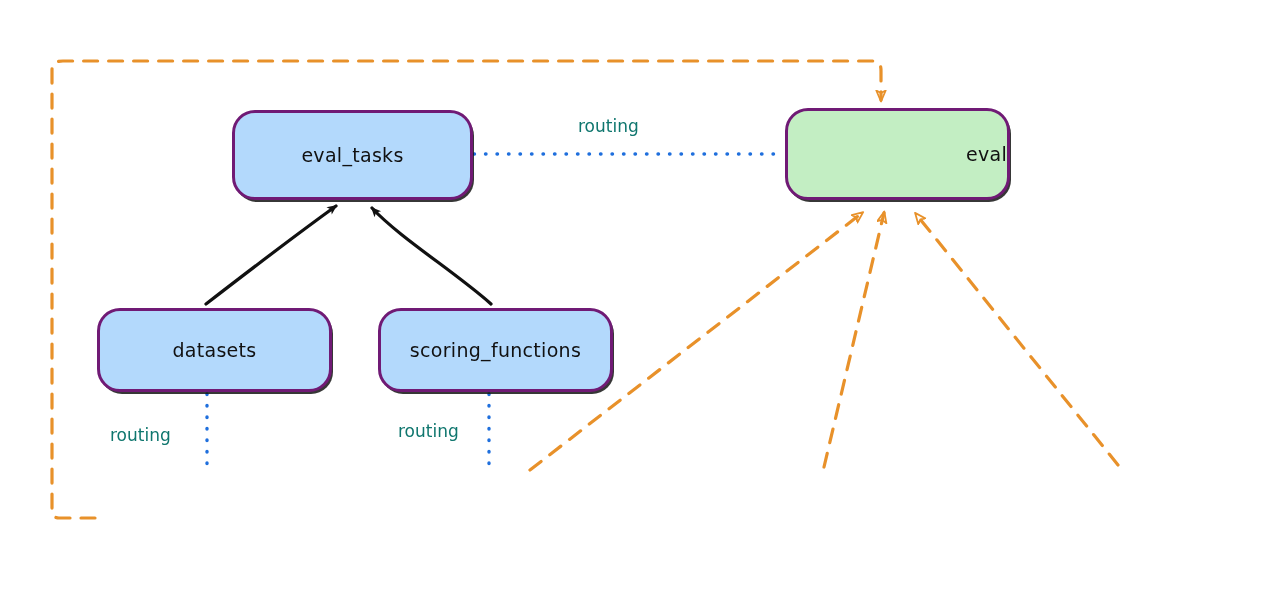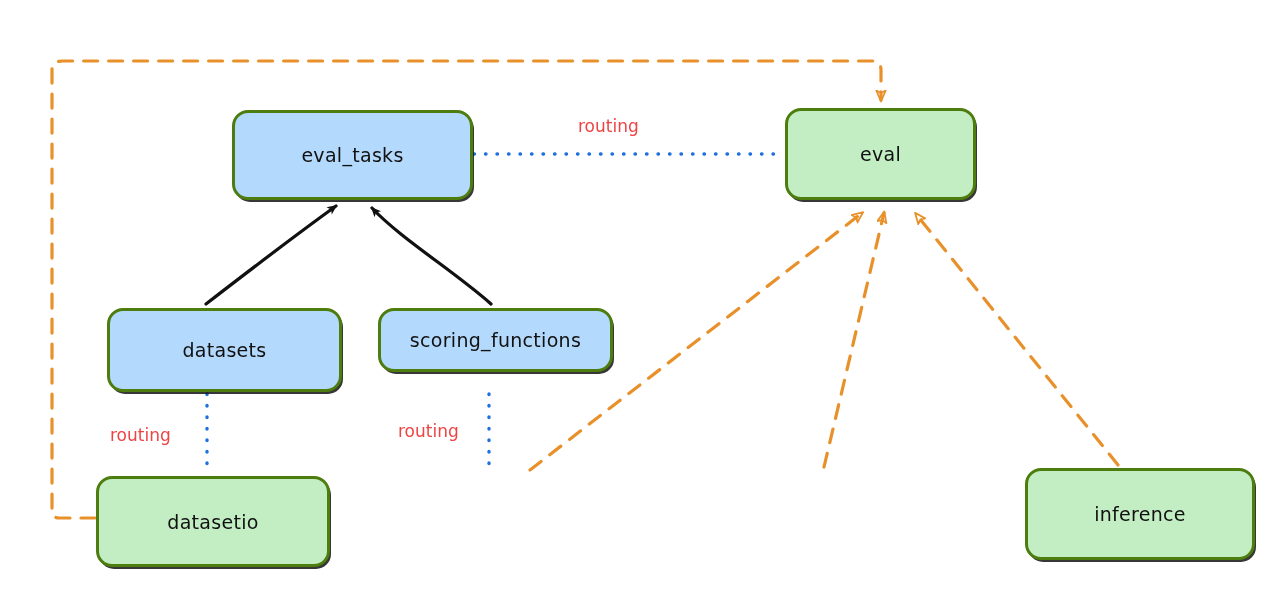--- a/index.html
+++ b/index.html
@@ -1,27 +1,27 @@
 <!DOCTYPE html>
 <html><head>
 <meta charset="utf-8">
 <style>
   html,body{margin:0;padding:0;background:#ffffff;}
   body{width:1280px;height:596px;overflow:hidden;
        font-family:"DejaVu Sans",sans-serif;}
   #canvas{position:relative;width:1280px;height:596px;background:#ffffff;}
   svg.layer{position:absolute;left:0;top:0;width:1280px;height:596px;}
   .node{position:absolute;display:flex;align-items:center;justify-content:center;
-        box-sizing:border-box;border:3px solid #4d7c0f;border-radius:16px;
+        box-sizing:border-box;border:3px solid #701a75;border-radius:23px;
         font-size:19px;color:#111111;letter-spacing:.3px;
         font-family:"DejaVu Sans",sans-serif;text-align:center;
         box-shadow:2px 3px 0 -1px rgba(20,20,20,.85);}
   .node.blue{background:#b3d9fc;}
   .node.green{background:#c3eec3;}
-  .edge-label{position:absolute;color:#ef4444;font-size:17px;
+  .edge-label{position:absolute;color:#0f766e;font-size:17px;
               font-family:"DejaVu Sans",sans-serif;white-space:nowrap;}
 </style>
 </head>
 <body>
 
 <div id="canvas">
 
   <svg class="layer" viewBox="0 0 1280 596" xmlns="http://www.w3.org/2000/svg">
     <defs>
       <marker id="arrow-black" markerWidth="12" markerHeight="12" refX="9" refY="5" orient="auto" markerUnits="userSpaceOnUse">
@@ -64,35 +64,29 @@
   </svg>
 
   <div class="edge-label" style="left:578px;top:116px;">routing</div>
   <div class="edge-label" style="left:110px;top:425px;">routing</div>
   <div class="edge-label" style="left:398px;top:421px;">routing</div>
 
   <div class="node blue" style="left:232px;top:110px;width:241px;height:90px;">
     <span>eval_tasks</span>
   </div>
 
-  <div class="node green" style="left:785px;top:108px;width:191px;height:92px;">
+  <div class="node green" style="left:785px;top:108px;width:225px;height:92px;justify-content:flex-end;">
     <span>eval</span>
   </div>
 
-  <div class="node blue" style="left:107px;top:308px;width:235px;height:84px;">
+  <div class="node blue" style="left:97px;top:308px;width:235px;height:84px;">
     <span>datasets</span>
   </div>
 
-  <div class="node blue" style="left:378px;top:308px;width:235px;height:64px;">
+  <div class="node blue" style="left:378px;top:308px;width:235px;height:84px;">
     <span>scoring_functions</span>
-  </div>
-
-  <div class="node green" style="left:96px;top:476px;width:234px;height:91px;">
-    <span>datasetio</span>
   </div>
 
 
 
-  <div class="node green" style="left:1025px;top:468px;width:230px;height:92px;">
-    <span>inference</span>
-  </div>
+
 
 </div>
 
 </body></html>

